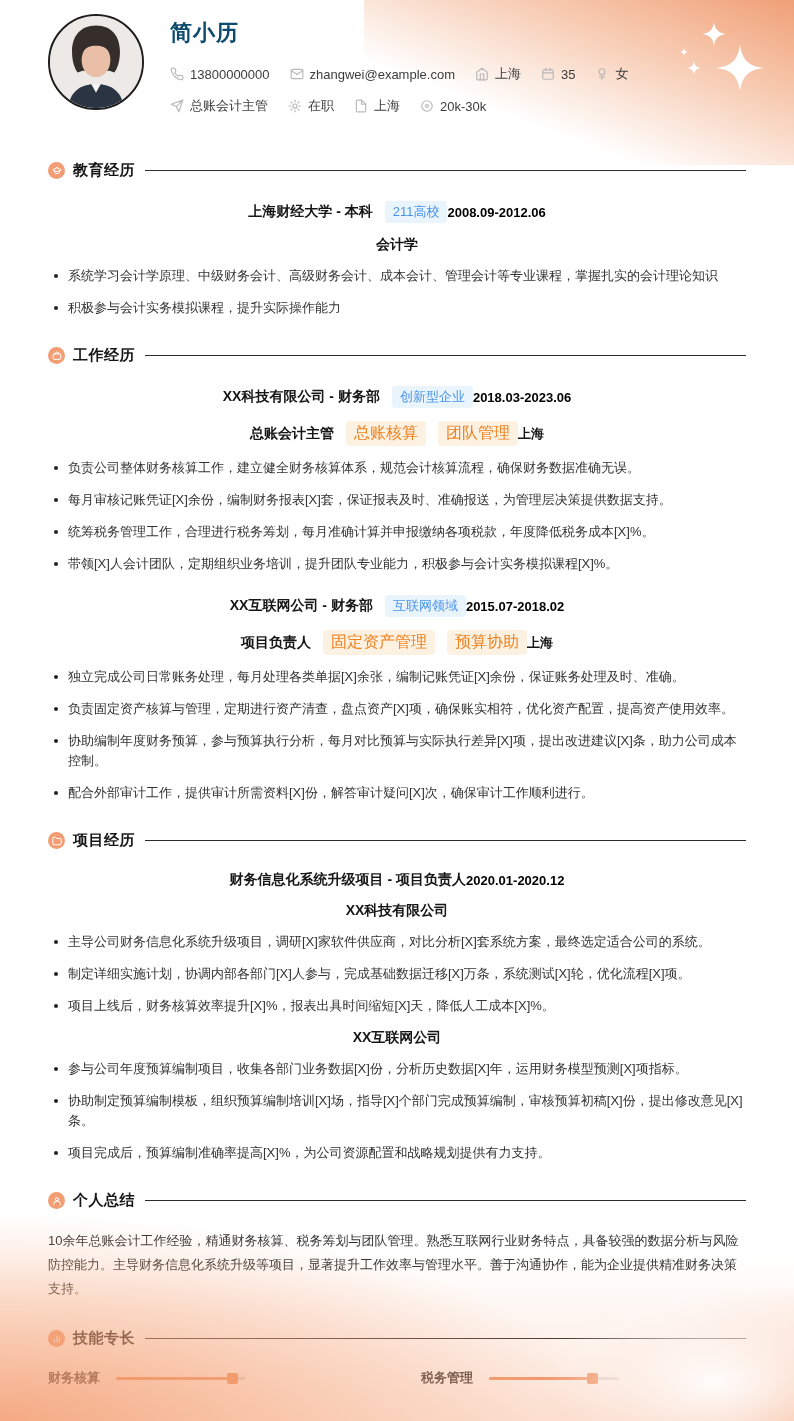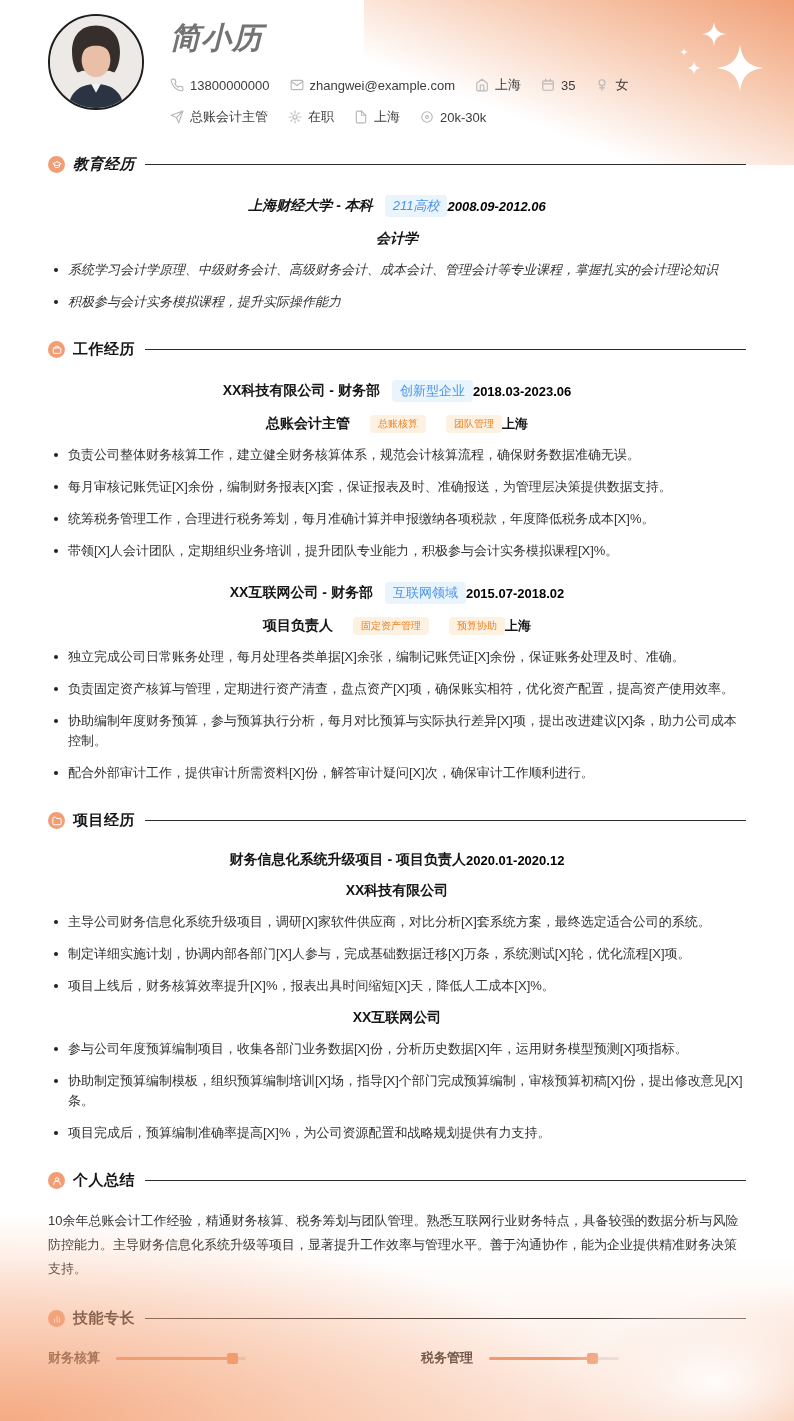--- a/index.html
+++ b/index.html
@@ -19,42 +19,42 @@
       linear-gradient(to top, rgba(246,173,133,.32) 0%, rgba(255,255,255,0) 50%); }
 
   .content { position:relative; padding:0 48px; }
 
   
   .header { position:relative; height:145px; }
   .avatar { position:absolute; left:0; top:14px; width:96px; height:96px; border-radius:50%;
     border:2px solid #1e1e1e; overflow:hidden; background:#ece9e6; }
   .avatar svg { display:block; width:100%; height:100%; }
   .head-info { position:absolute; left:122px; top:18px; width:560px; }
-  .name { font-size:30px; font-weight:700; color:#737373; letter-spacing:1px;font-style:italic; }
+  .name { font-size:22px; font-weight:700; color:#0c4a6e; letter-spacing:1px; }
   .c-row { display:flex; align-items:center; gap:20px; margin-top:17px; font-size:13px; color:#3c3c3c; white-space:nowrap; }
   .c-item { display:inline-flex; align-items:center; gap:6px; }
   .c-item svg { width:14px; height:14px; stroke:#b9b9b9; fill:none; stroke-width:2; stroke-linecap:round; stroke-linejoin:round; }
 
   
   .sec { margin-top:28px; }
   .sec-head { display:flex; align-items:center; }
   .sec-icon { width:17px; height:17px; border-radius:50%; background:#f29d74; flex:0 0 17px;
     display:flex; align-items:center; justify-content:center; }
   .sec-icon svg { width:10px; height:10px; stroke:#fff; fill:none; stroke-width:2.4; stroke-linecap:round; stroke-linejoin:round; }
   .sec-title { font-size:15px; font-weight:700; color:#161616; margin:0 10px 0 8px; letter-spacing:.5px; }
   .sec-line { flex:1; height:1px; background:#2b2b2b; }
 
   
   .entry-row { display:flex; align-items:center; justify-content:center; margin-top:21px; }
   .entry-left { display:flex; align-items:center; }
   .entry-title { font-size:14px; font-weight:700; color:#161616; }
   .entry-date { font-size:13px; font-weight:700; color:#000000; }
   .entry-loc { font-size:13px; font-weight:700; color:#161616; }
   .badge-blue { margin-left:12px; font-size:13px; color:#4a94e8; background:#e9f4fd; padding:2px 8px; border-radius:4px; }
-  .tag-orange { margin-left:20px; font-size:10px; color:#ee8220; background:#fdf1e2; padding:2px 8px; border-radius:4px; }
+  .tag-orange { margin-left:12px; font-size:16px; color:#ee8220; background:#fdf1e2; padding:2px 8px; border-radius:4px; }
   .sub-row { margin-top:13px; }
   .bullets { margin-top:6px; }
   .bullet { position:relative; padding-left:20px; margin-top:12px; font-size:13px; line-height:20px; color:#333; }
   .bullet::before { content:""; position:absolute; left:6px; top:8px; width:4px; height:4px; border-radius:50%; background:#222; }
   .gap-block { margin-top:8px; }
 
   
   .summary-text { margin-top:19px; font-size:13px; line-height:24px; color:#333; }
 
   
@@ -165,21 +165,21 @@
             <svg viewBox="0 0 24 24">
                 <circle cx="12" cy="12" r="9"></circle>
                 <circle cx="12" cy="12" r="2.5"></circle>
               </svg>
             <span>20k-30k</span>
           </span>
         </div>
       </div>
     </div>
 
-    <div class="sec" style="margin-top:10px;font-style:italic;">
+    <div class="sec" style="margin-top:16px;">
       <div class="sec-head">
         <span class="sec-icon">
           <svg viewBox="0 0 24 24">
               <polygon points="12 4 2 9 12 14 22 9 12 4"></polygon>
               <path d="M6 11v5c3 3 9 3 12 0v-5"></path>
             </svg>
         </span>
         <span class="sec-title">教育经历</span>
         <span class="sec-line"></span>
       </div>

